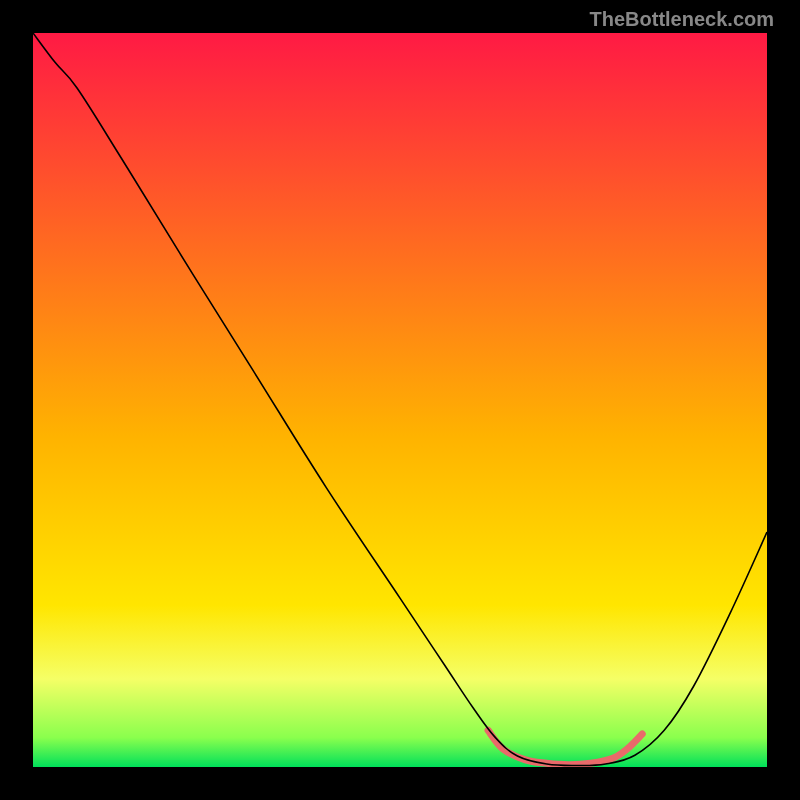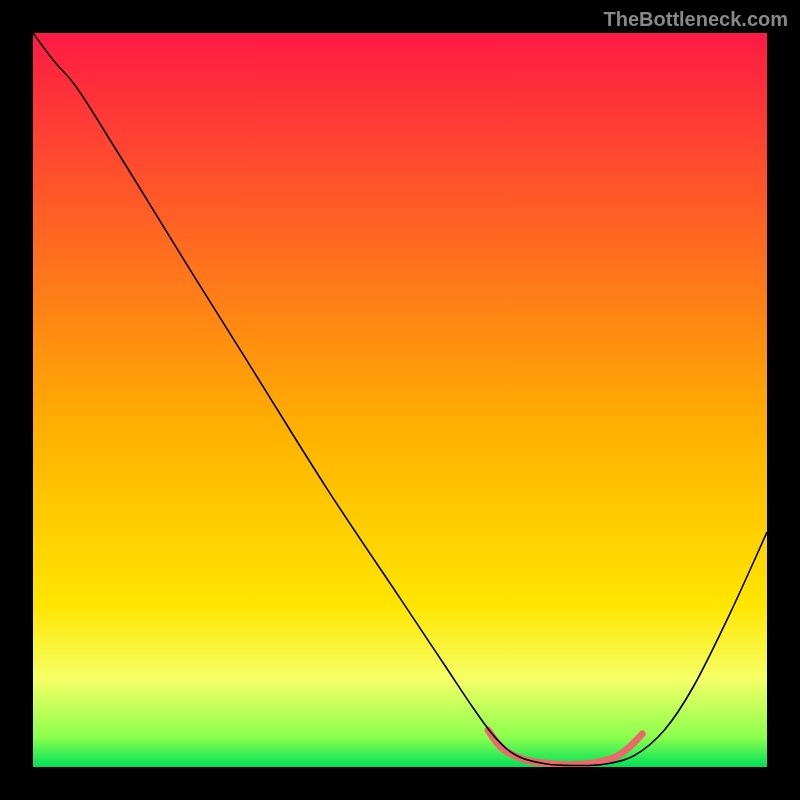--- a/index.html
+++ b/index.html
@@ -12,21 +12,21 @@
     font-family: Arial, sans-serif;
   }
   .container {
     width: 800px;
     height: 800px;
     position: relative;
   }
   .watermark {
     position: absolute;
     top: 8px;
-    right: 12px;
+    right: 26px;
     color: #888;
     font-size: 20px;
     font-weight: bold;
     z-index: 10;
   }
   .plot-area {
     position: absolute;
     left: 33px;
     top: 33px;
     width: 734px;

